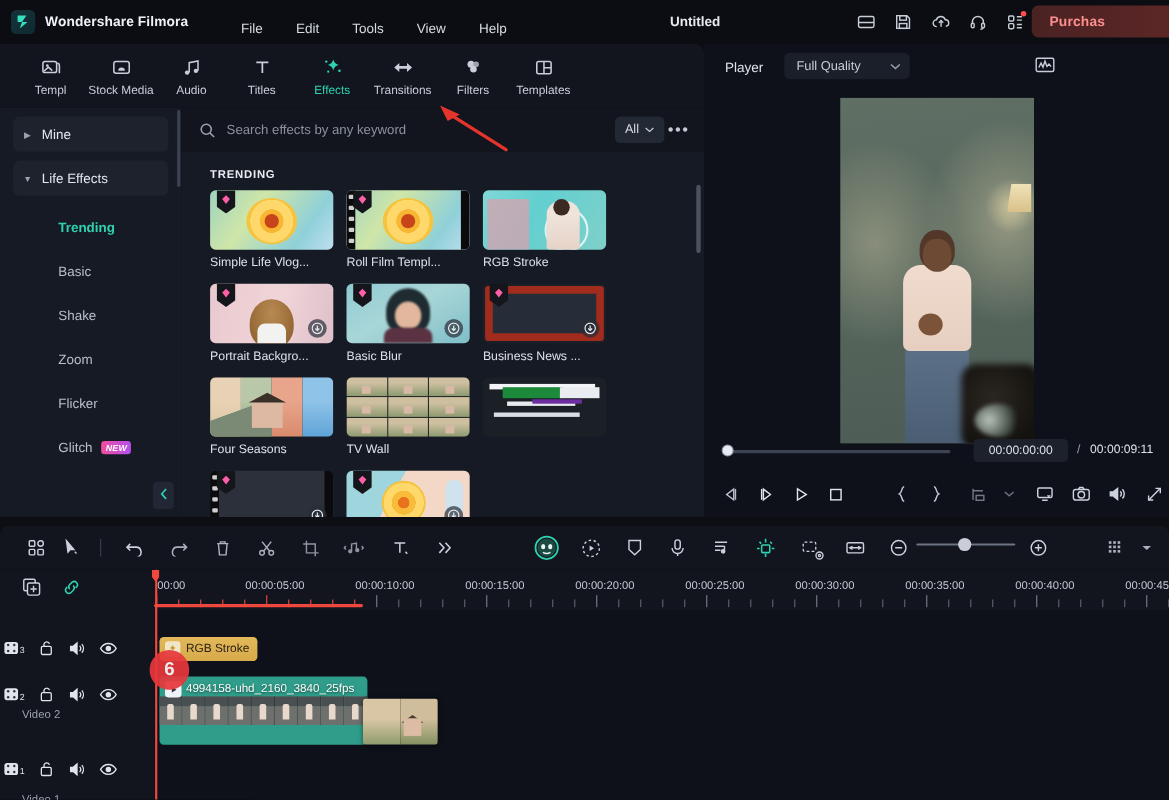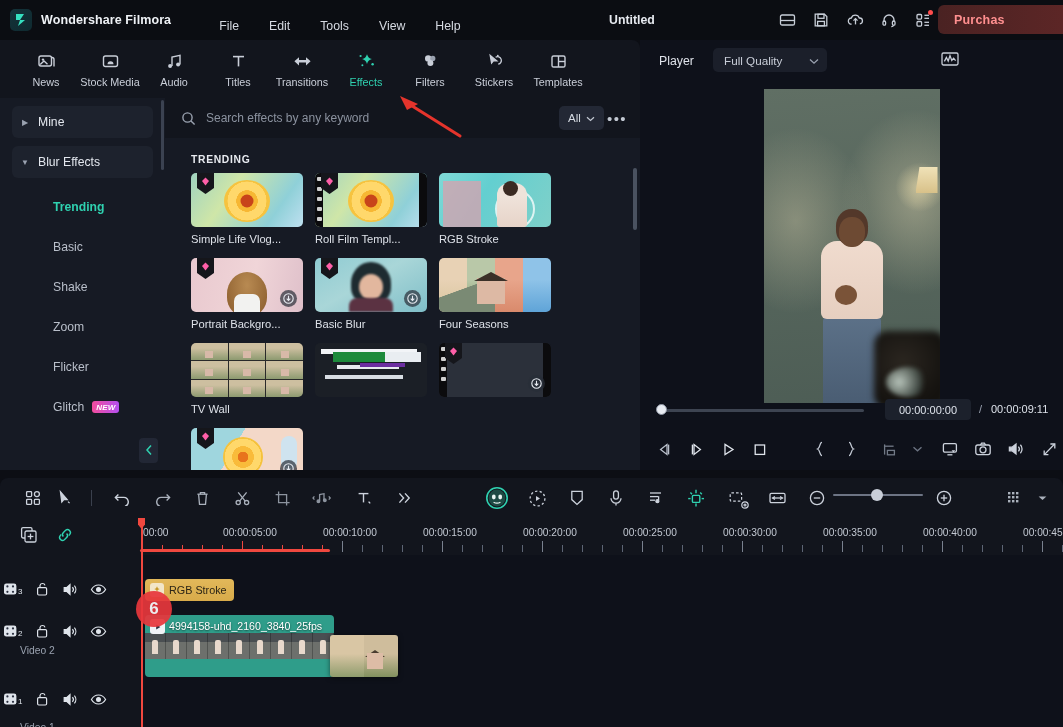--- a/index.html
+++ b/index.html
@@ -394,21 +394,21 @@
     <div class="tabs">
       <div class="tab">
         <span class="ticon">
           <svg width="19" height="19" viewBox="0 0 19 19" fill="none" stroke="#c9ced8" stroke-width="1.4">
             <rect x="2" y="4" width="12.5" height="10" rx="2"></rect>
               <circle cx="6" cy="7.6" r="1.2" fill="#c9ced8" stroke="none"></circle>
             <path d="M3.2 12.5 7 9l3.5 3.2"></path>
               <path d="M15 5.5a2 2 0 0 1 2 2v7"></path>
           </svg>
         </span>
-        <span class="tlabel">News</span>
+        <span class="tlabel">Templ</span>
       </div>
       <div class="tab">
         <span class="ticon">
           <svg width="19" height="19" viewBox="0 0 19 19" fill="none" stroke="#c9ced8" stroke-width="1.4">
             <rect x="2.5" y="4" width="14" height="10.5" rx="2"></rect>
             <path d="M6.5 12.3a3 3 0 0 1 6 0z" fill="#c9ced8" stroke="none"></path>
           </svg>
         </span>
         <span class="tlabel">Stock Media</span>
       </div>
@@ -423,59 +423,49 @@
         <span class="tlabel">Audio</span>
       </div>
       <div class="tab">
         <span class="ticon">
           <svg width="19" height="19" viewBox="0 0 19 19" fill="none" stroke="#c9ced8" stroke-width="1.6">
             <line x1="4" y1="4.6" x2="15" y2="4.6"></line>
               <line x1="9.5" y1="4.6" x2="9.5" y2="14.4"></line>
           </svg>
         </span>
         <span class="tlabel">Titles</span>
-      </div>
-      <div class="tab">
-        <span class="ticon">
-          <svg width="21" height="19" viewBox="0 0 21 19">
-            <path d="M7 5.2 2.4 9.3 7 13.4V10.6h7V13.4L18.6 9.3 14 5.2V8H7Z" fill="#c9ced8"></path>
-          </svg>
-        </span>
-        <span class="tlabel">Transitions</span>
       </div>
       <div class="tab active">
         <span class="ticon">
           <svg width="21" height="20" viewBox="0 0 21 20">
             <path d="M11 3.2c.9 2.9 2 4 4.9 4.9-2.9.9-4 2-4.9 4.9-.9-2.9-2-4-4.9-4.9 2.9-.9 4-2 4.9-4.9Z" fill="#2fd1b0"></path>
             <circle cx="4.6" cy="5" r="1.1" fill="#2fd1b0"></circle>
               <circle cx="16.6" cy="13.3" r="1.2" fill="#2fd1b0"></circle>
             <circle cx="6.4" cy="14.2" r="1" fill="#2fd1b0"></circle>
           </svg>
         </span>
         <span class="tlabel">Effects</span>
       </div>
       <div class="tab">
         <span class="ticon">
+          <svg width="21" height="19" viewBox="0 0 21 19">
+            <path d="M7 5.2 2.4 9.3 7 13.4V10.6h7V13.4L18.6 9.3 14 5.2V8H7Z" fill="#c9ced8"></path>
+          </svg>
+        </span>
+        <span class="tlabel">Transitions</span>
+      </div>
+      <div class="tab">
+        <span class="ticon">
           <svg width="19" height="19" viewBox="0 0 19 19">
             <circle cx="7.2" cy="6.4" r="3.2" fill="#c9ced8"></circle>
               <circle cx="11.8" cy="6.4" r="2.6" fill="#9aa2b0"></circle>
             <circle cx="9.4" cy="11" r="3" fill="#c9ced8"></circle>
           </svg>
         </span>
         <span class="tlabel">Filters</span>
-      </div>
-      <div class="tab">
-        <span class="ticon">
-          <svg width="19" height="19" viewBox="0 0 19 19" fill="none" stroke="#c9ced8" stroke-width="1.3">
-            <path d="M5.2 3.4 6.6 11l2-2.4 3 .2z" fill="#c9ced8"></path>
-            <path d="M10.6 5.2a3.8 3.8 0 1 1 2.6 7"></path>
-            <circle cx="12.8" cy="3.6" r=".9" fill="#c9ced8" stroke="none"></circle>
-          </svg>
-        </span>
-        <span class="tlabel">Stickers</span>
       </div>
       <div class="tab">
         <span class="ticon">
           <svg width="19" height="19" viewBox="0 0 19 19" fill="none" stroke="#c9ced8" stroke-width="1.4">
             <rect x="3" y="4" width="13" height="11" rx="1.6"></rect>
               <line x1="9.5" y1="4" x2="9.5" y2="15"></line>
             <line x1="9.5" y1="9.5" x2="16" y2="9.5"></line>
           </svg>
         </span>
         <span class="tlabel">Templates</span>
@@ -500,21 +490,21 @@
     </svg>
   </div>
 
   <div class="sidebar">
     <div class="side-btn">
       <span class="caret">▶</span>
       <span>Mine</span>
     </div>
     <div class="side-btn">
       <span class="caret">▼</span>
-      <span>Blur Effects</span>
+      <span>Life Effects</span>
     </div>
     <div class="side-sub">
       <div class="side-sub-item active">
         <span>Trending</span>
       </div>
       <div class="side-sub-item">
         <span>Basic</span>
       </div>
       <div class="side-sub-item">
         <span>Shake</span>
@@ -648,20 +638,39 @@
               <svg width="11" height="11" viewBox="0 0 11 11" fill="none" stroke="#e7ebf1" stroke-width="1.1">
                 <circle cx="5.5" cy="5.5" r="4.7"></circle>
                   <line x1="5.5" y1="2.8" x2="5.5" y2="7.2"></line>
                 <path d="M3.7 5.6 5.5 7.4 7.3 5.6"></path>
               </svg>
             </span>
           </div>
           <div class="cname">Basic Blur</div>
         </div>
 
+        <div class="cell">
+          <div class="thumb t-news">
+            <div class="frame"></div>
+            <span class="gem">
+              <svg width="17" height="21" viewBox="0 0 17 21">
+                  <path d="M0 0h17v15l-8.5 6L0 15Z" fill="#15161b"></path>
+              <path d="M8.5 4.6 12 8l-3.5 4.4L5 8Z" fill="#ff5fa8"></path>
+                </svg>
+            </span>
+            <span class="dl">
+              <svg width="11" height="11" viewBox="0 0 11 11" fill="none" stroke="#e7ebf1" stroke-width="1.1">
+                <circle cx="5.5" cy="5.5" r="4.7"></circle>
+                  <line x1="5.5" y1="2.8" x2="5.5" y2="7.2"></line>
+                <path d="M3.7 5.6 5.5 7.4 7.3 5.6"></path>
+              </svg>
+            </span>
+          </div>
+          <div class="cname">Business News ...</div>
+        </div>
 
         <div class="cell">
           <div class="thumb t-four">
             <i></i>
               <i></i>
               <i></i>
               <i></i>
             <div class="mt"></div>
               <div class="house"></div>
               <div class="roof"></div>

